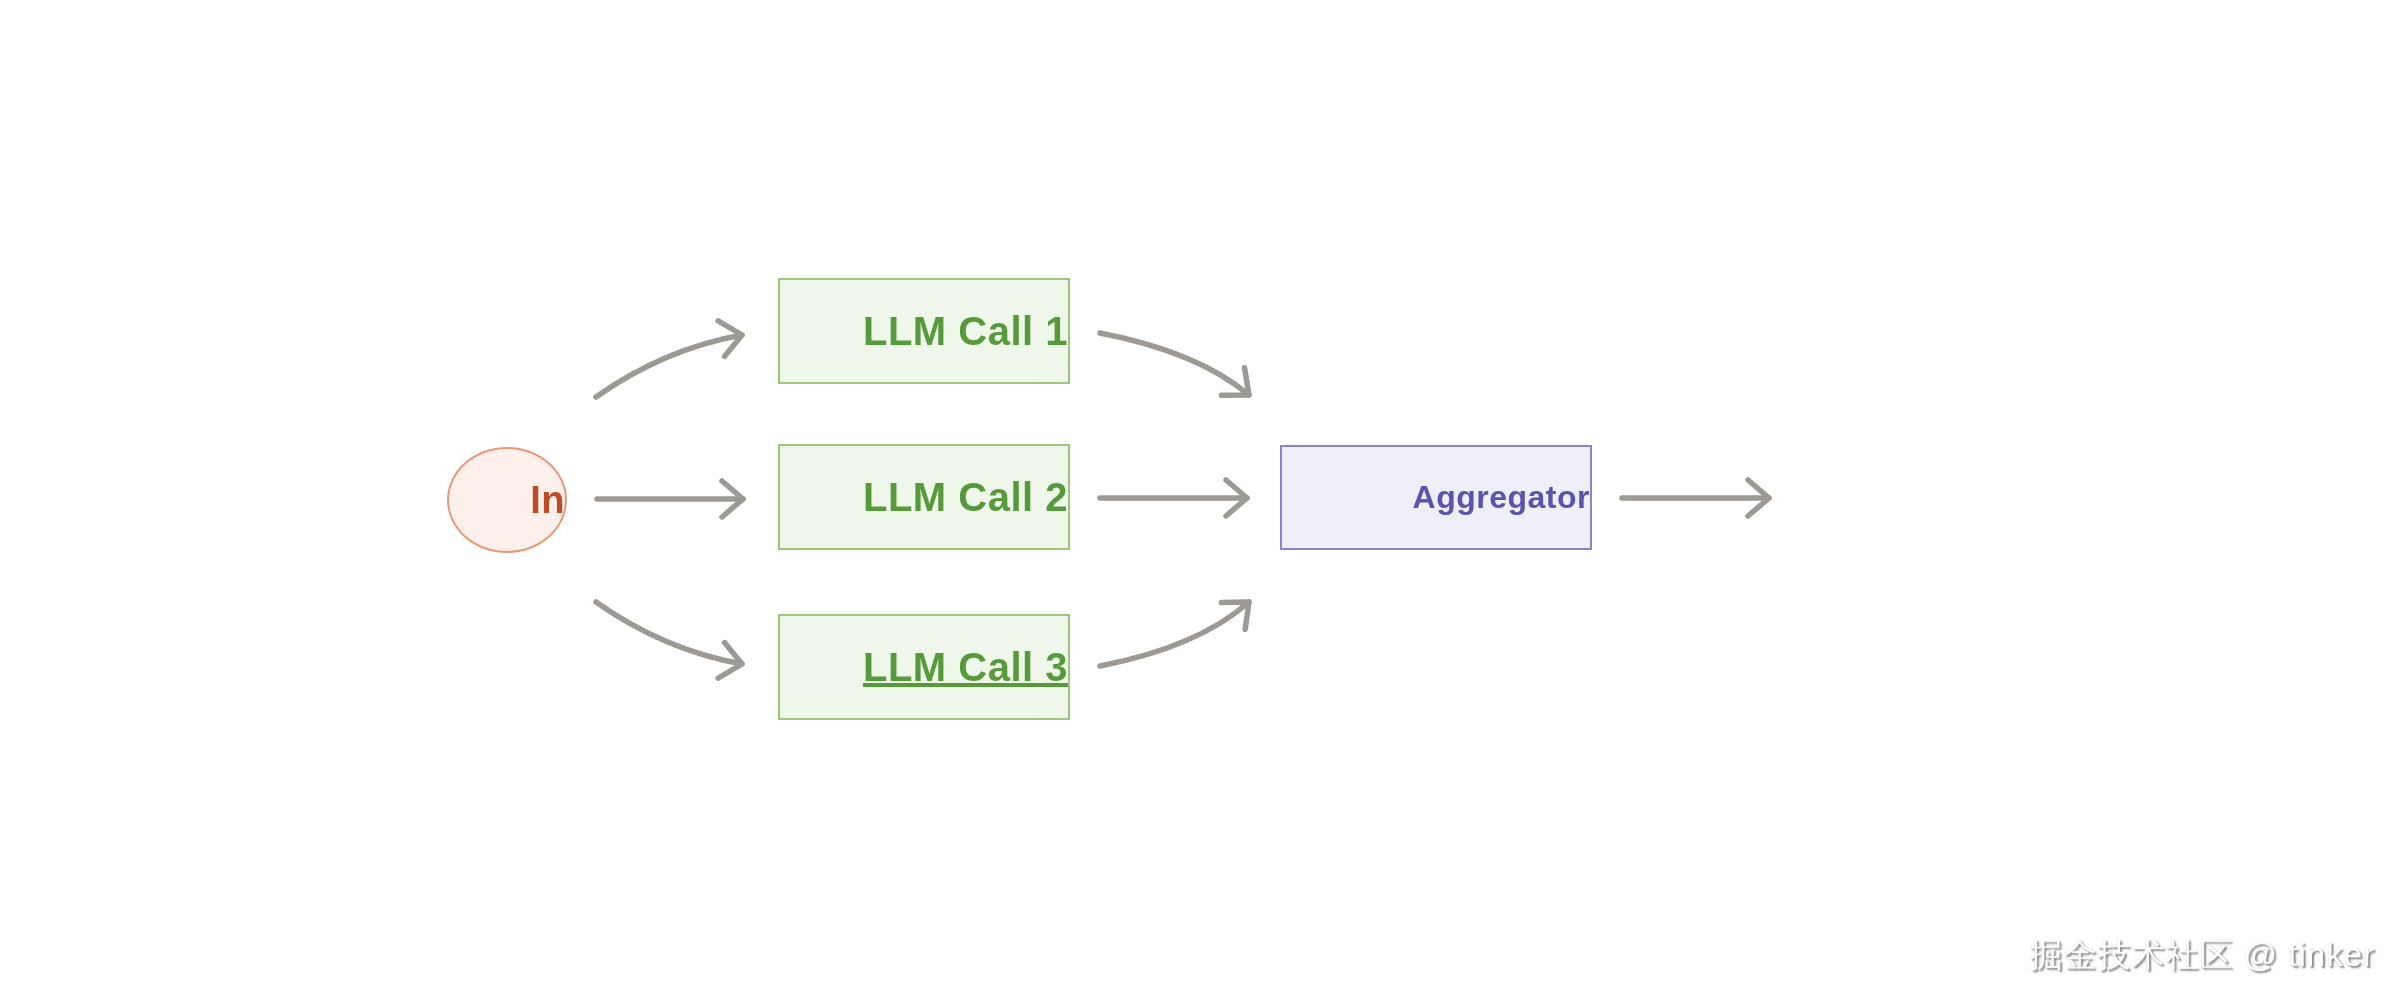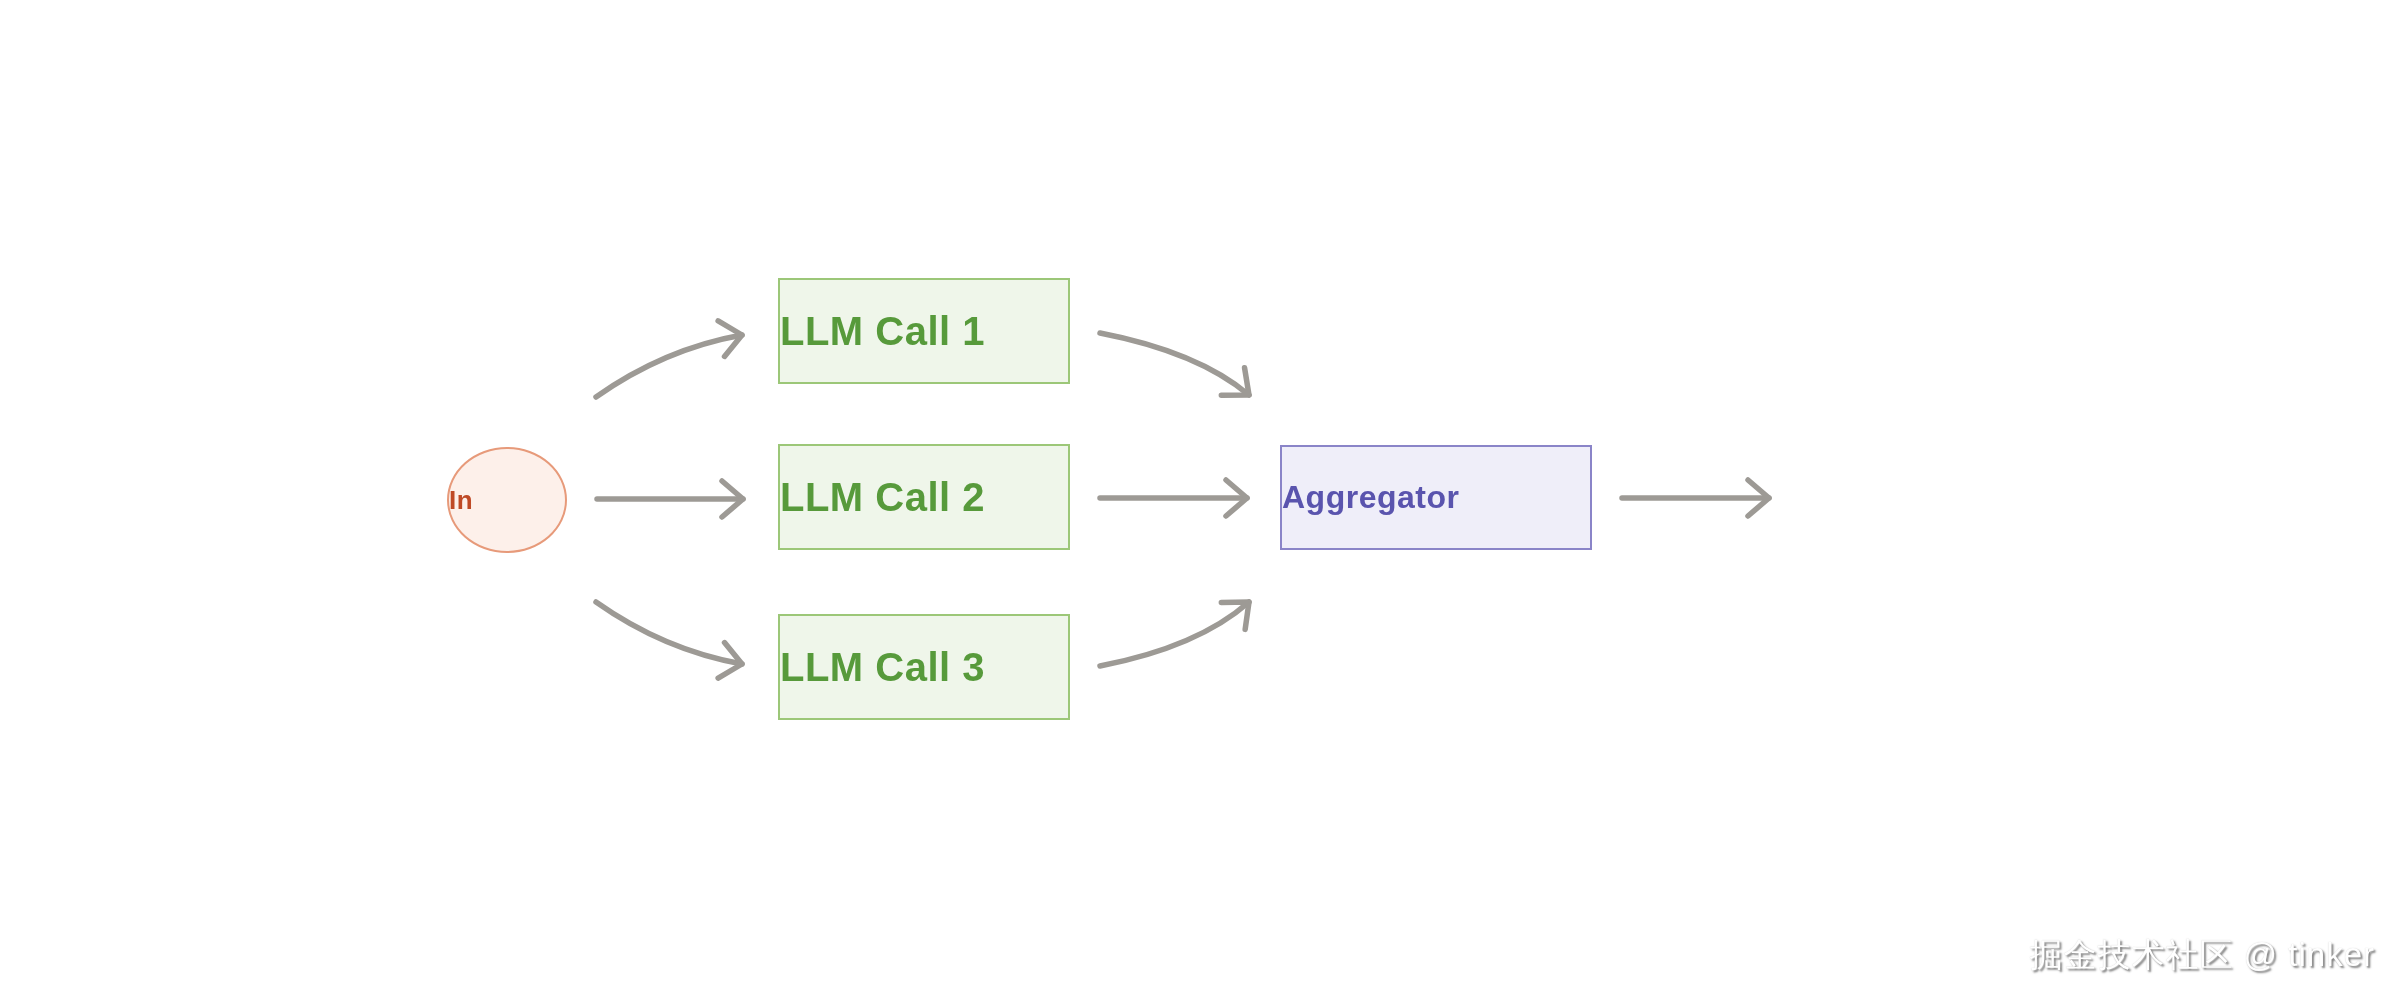--- a/index.html
+++ b/index.html
@@ -20,52 +20,52 @@
     left: 0;
     top: 0;
     width: 2401px;
     height: 1000px;
     pointer-events: none;
   }
   .node {
     position: absolute;
     display: flex;
     align-items: center;
-    justify-content: flex-start;
+    justify-content: flex-end;
     box-sizing: border-box;
     font-weight: 700;
     letter-spacing: 0.5px;
     white-space: nowrap;
   }
   .node-in {
     left: 447px; top: 447px; width: 120px; height: 106px;
     background: #fdf0ea;
     border: 2.5px solid #e79a7a;
     border-radius: 50%;
     color: #bf4a26;
-    font-size: 26px;
+    font-size: 38px;
   }
   .node-out {
     left: 1802px; top: 446px; width: 158px; height: 104px;
     background: #fceee8;
     border: 2.5px solid #dd9070;
     border-radius: 52px;
     color: #bf4a26;
     font-size: 38px;
   }
   .node-llm {
     left: 778px; width: 292px; height: 106px;
     background: #eff6ea;
     border: 2px solid #9cc778;
     color: #579a3b;
     font-size: 40px;
   }
   .node-llm1 { top: 278px; }
   .node-llm2 { top: 444px; }
-  .node-llm3 { top: 614px; }
+  .node-llm3 { top: 614px; text-decoration: underline; }
   .node-agg {
     left: 1280px; top: 445px; width: 312px; height: 105px;
     background: #efeef9;
     border: 2.5px solid #8a84c8;
     color: #5a54ae;
     font-size: 32px;
   }
   .watermark {
     position: absolute;
     right: 26px;

